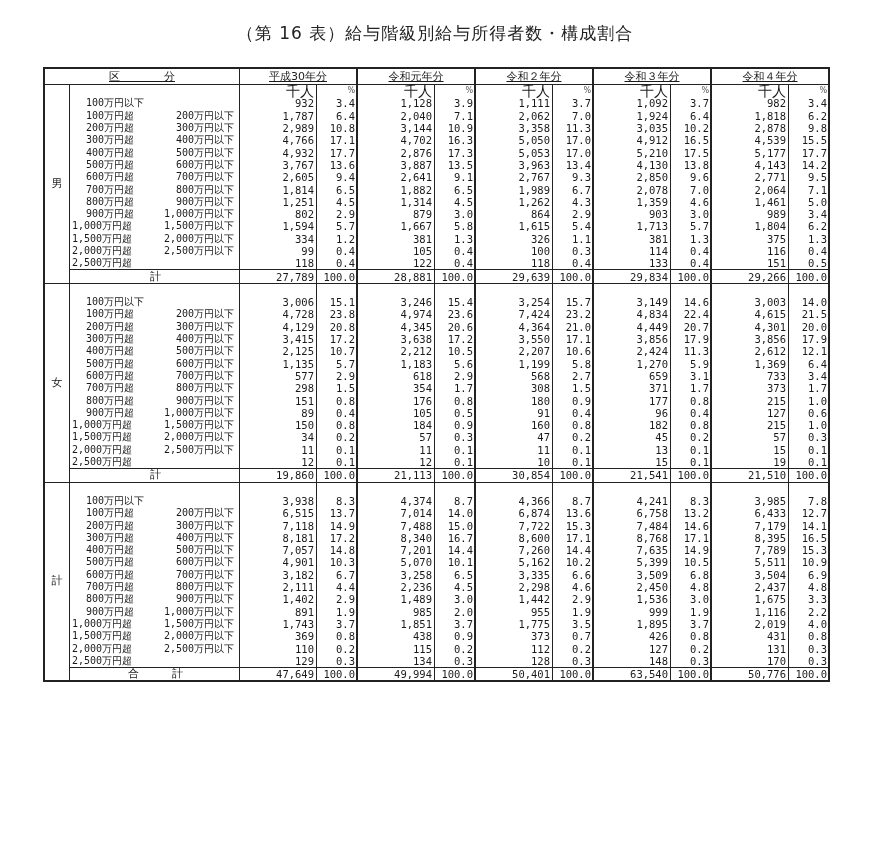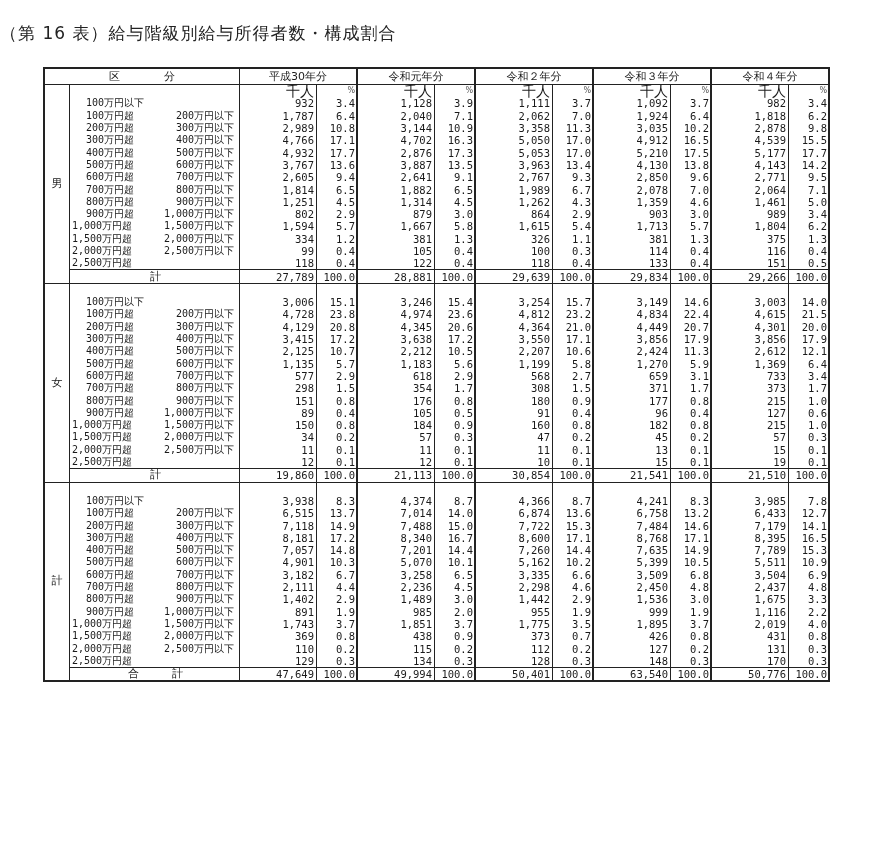--- a/index.html
+++ b/index.html
@@ -1,24 +1,24 @@
 <!DOCTYPE html>
 <html><head>
 <meta charset="utf-8">
 <style>
   html, body { margin:0; padding:0; background:#ffffff; }
   body { width:870px; height:843px; position:relative; overflow:hidden;
          font-family:"DejaVu Serif", "Liberation Serif", serif; color:#1a1a1a; }
-  .title { position:absolute; top:22px; left:0; width:870px; text-align:left;
+  .title { position:absolute; top:22px; left:0; width:870px; text-align:center;
            font-size:17px; letter-spacing:1px; font-family:"DejaVu Sans","Liberation Sans",sans-serif; color:#222; }
   table.tbl { position:absolute; top:67px; left:43px; border-collapse:collapse;
               font-size:10.5px; line-height:12px; font-family:"DejaVu Sans Mono","Liberation Mono",monospace; }
   .tbl td, .tbl th { padding:0; margin:0; height:12.3px; white-space:nowrap; }
   .tbl th { font-weight:normal; height:15px; border-top:2px solid #222; border-bottom:1.5px solid #222; text-align:center;
-            font-family:"DejaVu Sans","Liberation Sans",sans-serif; font-size:11px; }
+            font-family:"DejaVu Sans","Liberation Sans",sans-serif; font-size:11px;text-decoration:underline; }
   .c-grp { width:24px; border-left:2px solid #222; border-right:1.5px solid #222; text-align:center; vertical-align:middle;
            font-family:"DejaVu Sans","Liberation Sans",sans-serif; font-size:11px; }
   .c-lab { width:167px; border-right:1.5px solid #222; padding-left:2px !important; font-size:10px; }
   .c-lab span.lo { display:inline-block; width:78px; text-align:right; }
   .c-lab span.hi { display:inline-block; width:84px; text-align:right; }
   .c-val { width:74px; text-align:right; padding-right:2px !important; border-right:1px solid #222; }
   .c-pct { width:38px; text-align:right; padding-right:1px !important; border-right:2.5px solid #222; }
   .c-pct.last { border-right:2px solid #222; }
   .grp-first td { border-top:1.5px solid #222; }
   .unit td.c-val, .unit td.c-pct { font-family:"DejaVu Sans","Liberation Sans",sans-serif; font-size:14px; }
@@ -282,21 +282,21 @@
         <td class="c-pct">14.6</td>
         <td class="c-val">3,003</td>
         <td class="c-pct last">14.0</td>
       </tr>
       <tr>
         <td class="c-lab"><span class="lo" style="text-align: left; padding-left: 14px; width: 64px;">100万円超</span><span class="hi">200万円以下</span></td>
         <td class="c-val">4,728</td>
         <td class="c-pct">23.8</td>
         <td class="c-val">4,974</td>
         <td class="c-pct">23.6</td>
-        <td class="c-val">4,812</td>
+        <td class="c-val">7,424</td>
         <td class="c-pct">23.2</td>
         <td class="c-val">4,834</td>
         <td class="c-pct">22.4</td>
         <td class="c-val">4,615</td>
         <td class="c-pct last">21.5</td>
       </tr>
       <tr>
         <td class="c-lab"><span class="lo" style="text-align: left; padding-left: 14px; width: 64px;">200万円超</span><span class="hi">300万円以下</span></td>
         <td class="c-val">4,129</td>
         <td class="c-pct">20.8</td>

